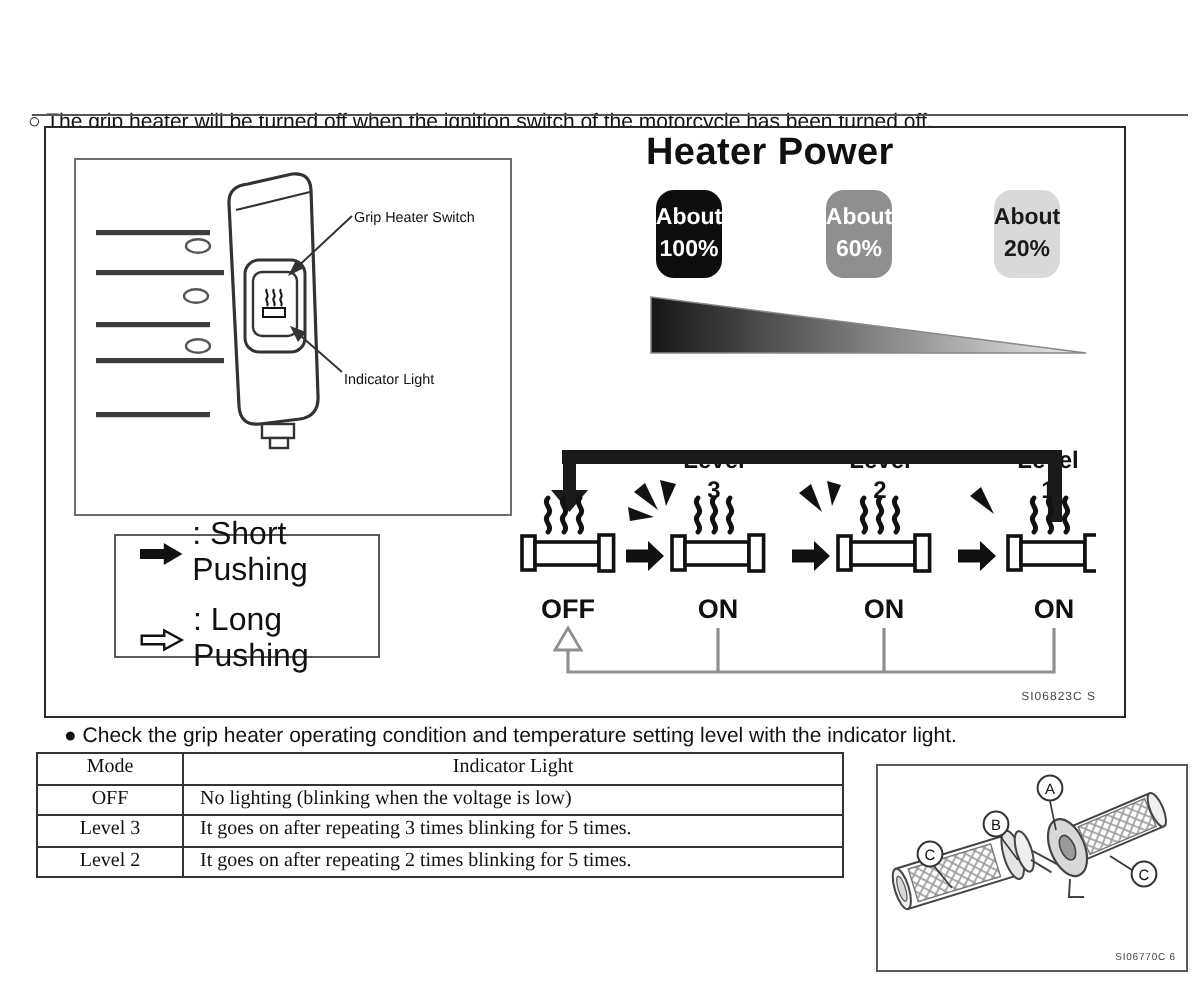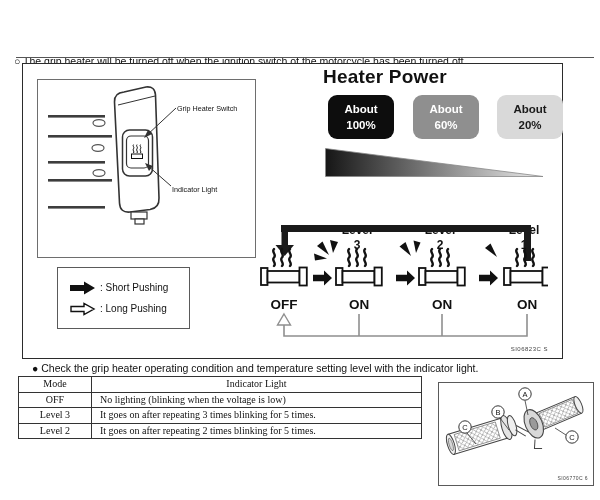--- a/index.html
+++ b/index.html
@@ -12,25 +12,25 @@
   
   #top-note{left:14px;top:55px;width:582px;font-size:10.5px;white-space:nowrap;}
   #top-rule{left:16px;top:57px;width:578px;height:1px;background:#555;}
 
   
   #main-box{left:22px;top:63px;width:539px;height:294px;border:1.4px solid #2b2b2b;background:#fff;}
 
   #switch-fig{left:14px;top:15px;width:217px;height:177px;border:1px solid #6e6e6e;}
   #legend-box{left:34px;top:203px;width:133px;height:62px;border:1px solid #5a5a5a;
               display:flex;flex-direction:column;justify-content:center;gap:7px;padding-left:12px;box-sizing:border-box;}
-  .legend-row{display:flex;align-items:center;gap:4px;font-size:10px;}
+  .legend-row{display:flex;align-items:center;gap:4px;font-size:16px;}
 
   #hp-title{left:300px;top:2px;width:230px;text-align:left;font-size:19px;font-weight:bold;letter-spacing:.2px;}
 
-  .pwr-box{width:66px;height:44px;border-radius:9px;display:flex;flex-direction:column;
+  .pwr-box{width:33px;height:44px;border-radius:9px;display:flex;flex-direction:column;
            align-items:center;justify-content:center;font-size:11.5px;font-weight:600;line-height:1.4;}
   #pwr-0{left:305px;top:31px;}
   #pwr-1{left:390px;top:31px;}
   #pwr-2{left:474px;top:31px;}
 
   #wedge{left:302px;top:83px;}
 
   .level-label{top:119px;width:60px;text-align:center;font-weight:bold;font-size:12px;line-height:1.25;margin-top:40px;}
   #level-0{left:304px;} #level-1{left:387px;} #level-2{left:471px;}
 

